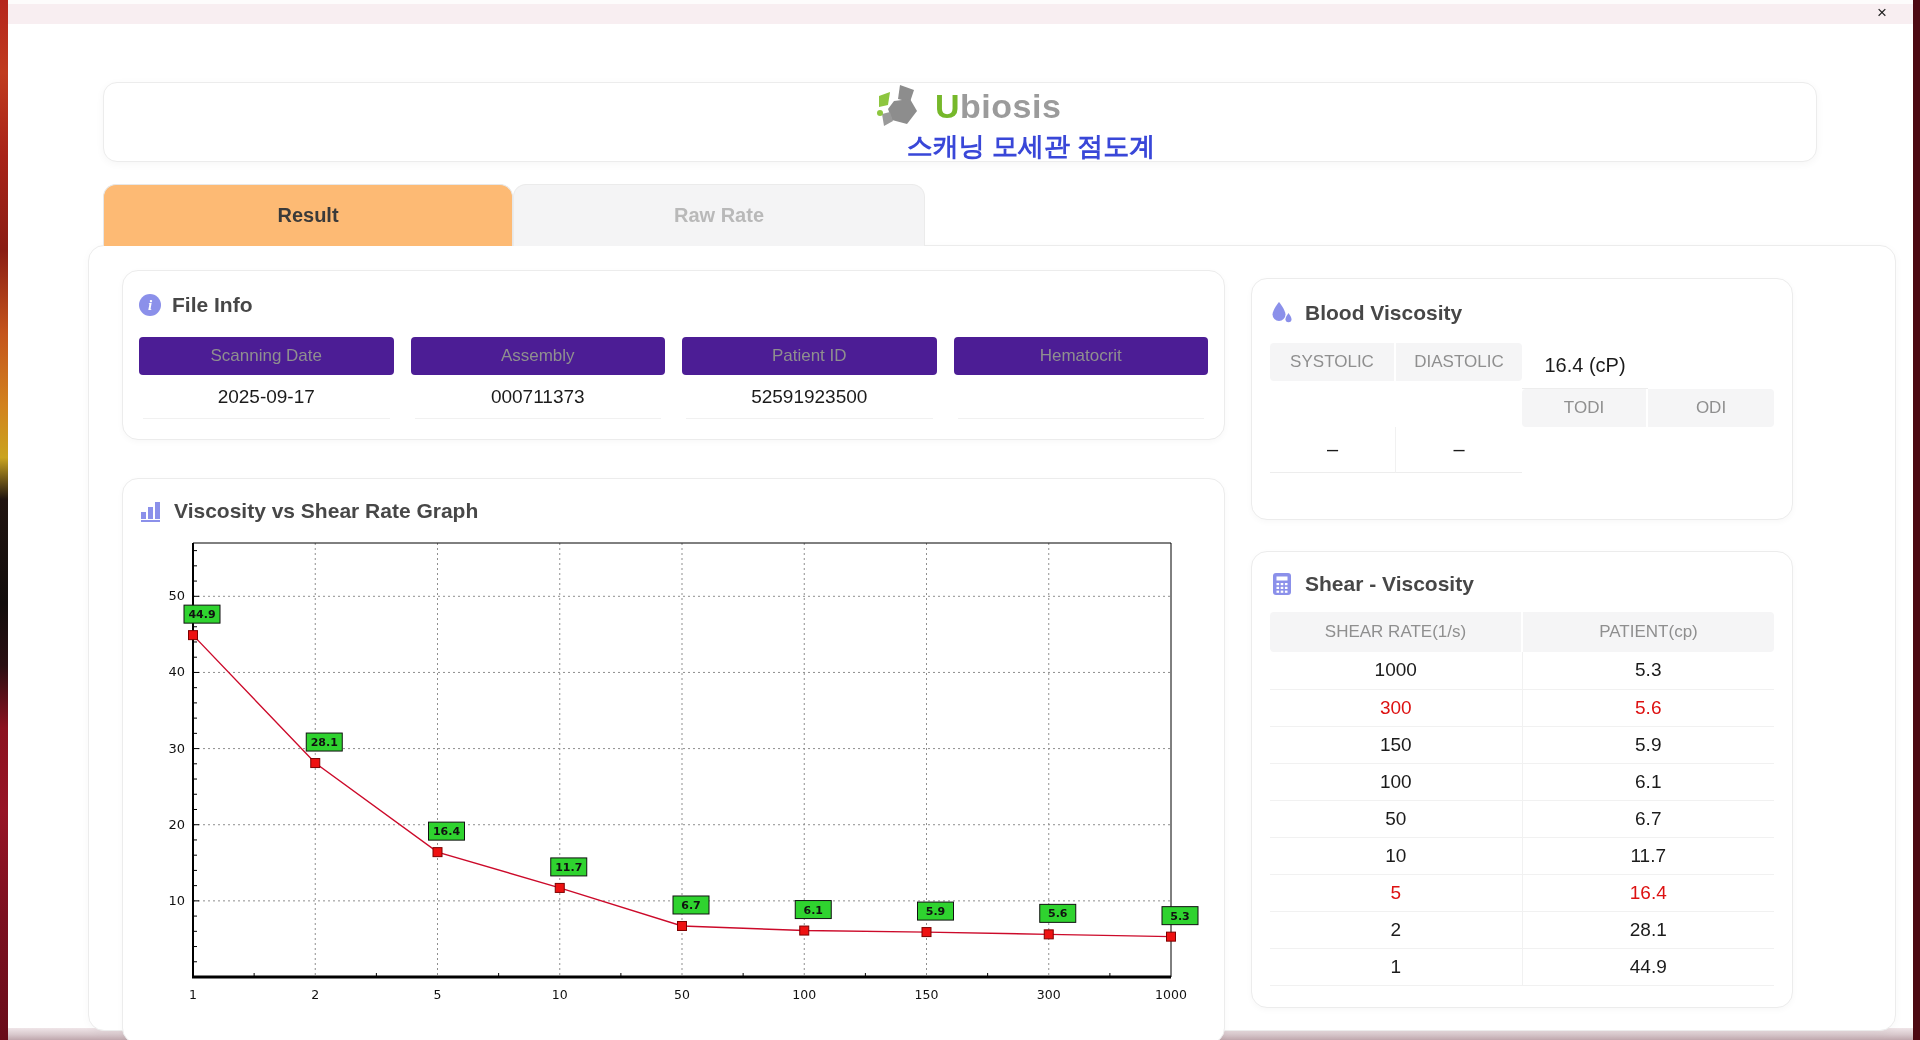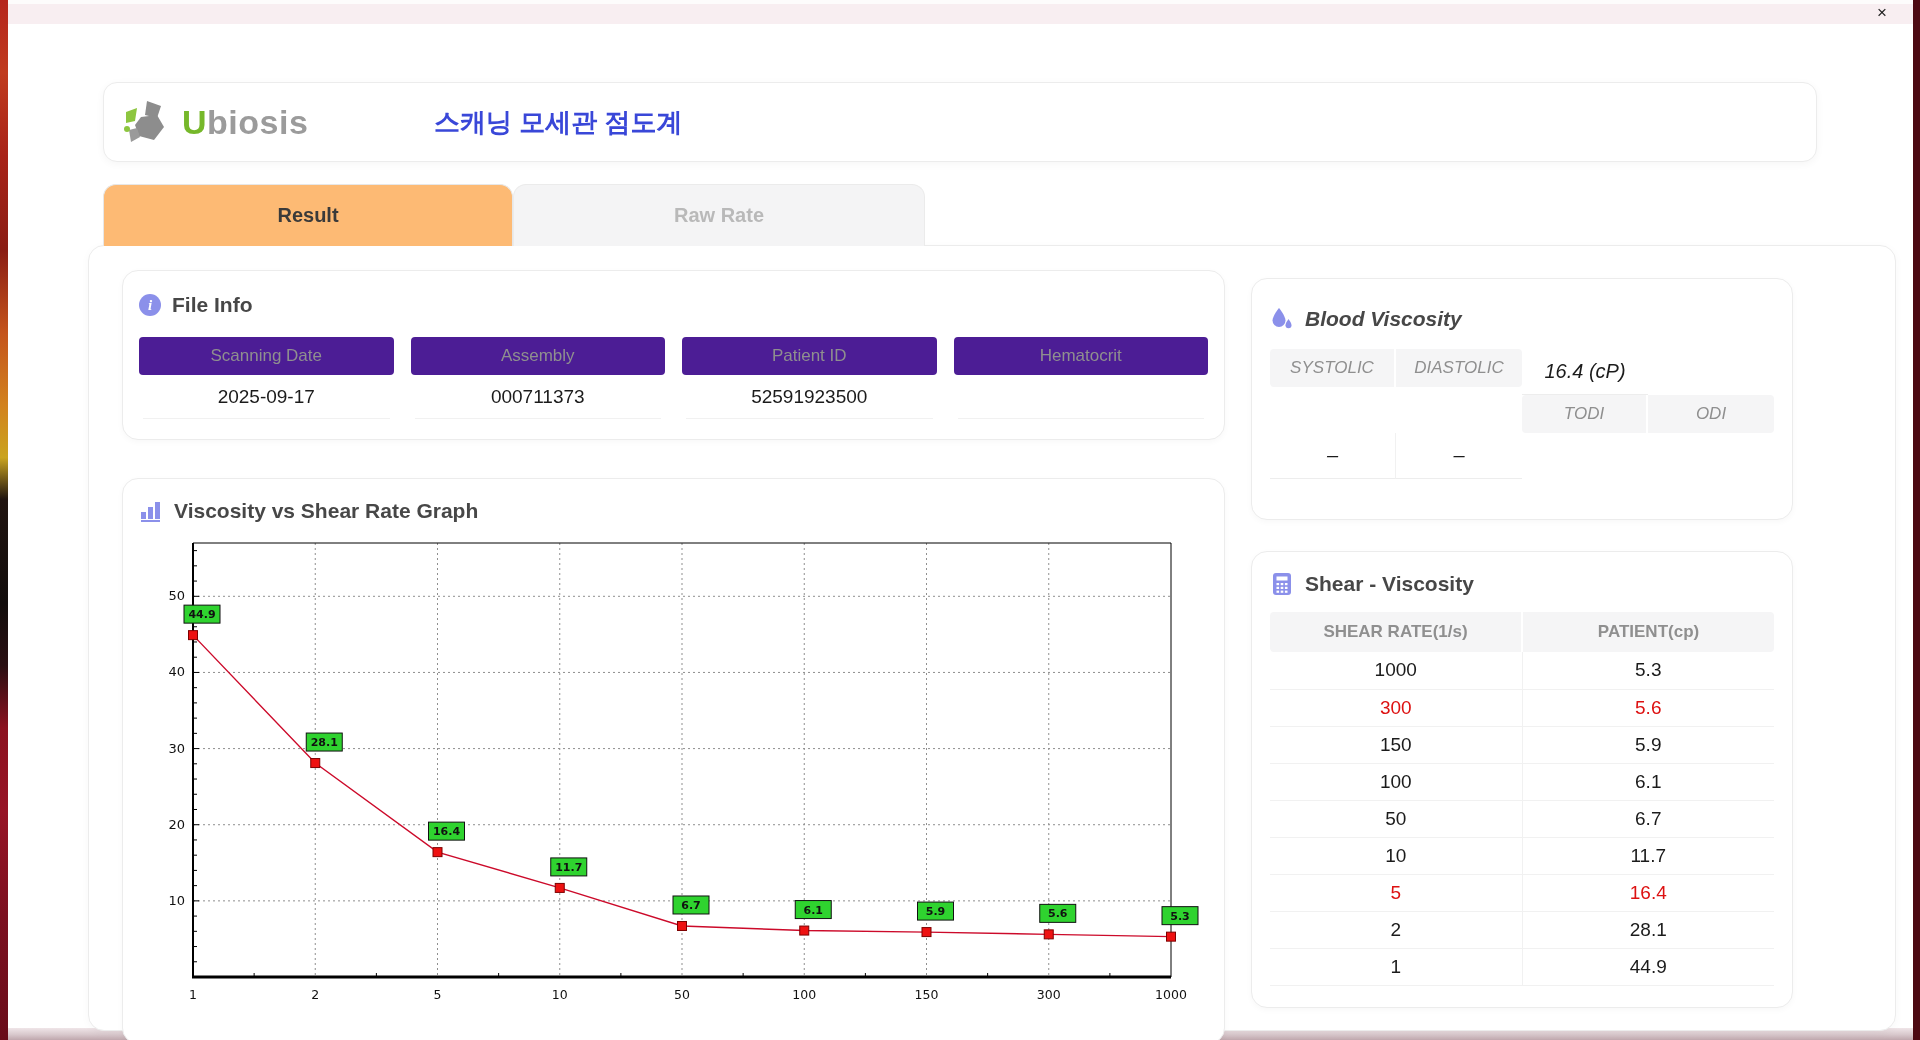--- a/index.html
+++ b/index.html
@@ -20,21 +20,21 @@
     background:linear-gradient(#fdfcfc 0 4px, #f8eef1 4px); display:flex; align-items:center; justify-content:flex-end; }
   .close-btn { background:none; border:none; font-size:17px; line-height:17px; color:#1c1c1c;
     margin-right:26px; cursor:default; font-family:"Liberation Sans", sans-serif; }
 
   .app { position:absolute; left:8px; top:24px; right:7px; bottom:12px; background:#ffffff;
     border-radius:0 0 10px 10px; }
 
   
   .header-card { position:absolute; left:95px; top:58px; width:1714px; height:80px;
     border:1px solid #ececec; border-radius:14px; box-shadow:0 2px 8px rgba(0,0,0,.04);
-    display:flex; align-items:center; padding-left:18px; background:#fff; }
+    display:flex; align-items:center; padding-left:42px; background:#fff;flex-direction:column; }
   .logo { display:flex; align-items:center; gap:8px; width:212px; }
   .logo-text { font-size:34px; font-weight:600; letter-spacing:.5px; }
   .logo-u { color:#76b82a; }
   .logo-rest { color:#9b9b9b; }
   .app-title { margin-left:100px; font-size:26px; font-weight:bold; color:#3947d8; }
 
   
   .tab { position:absolute; top:160px; height:62px; display:flex; align-items:center;
     justify-content:center; font-size:20px; border-radius:13px 13px 0 0; z-index:3; }
   .tab-result { left:95px; width:410px; background:#fdba74; color:#3a3a3a; font-weight:bold;
@@ -63,34 +63,34 @@
     justify-content:center; font-size:17px; color:#8f8f8f; }
   .fi-value { height:44px; display:flex; align-items:center; justify-content:center;
     font-size:19px; color:#1b1b1b; border-bottom:1px solid #f1f1f1; margin:0 4px; }
 
   
   .graph-card { left:114px; top:438px; width:1103px; height:566px; padding:20px 16px 0 16px;margin-top:16px; }
   .chart-wrap { margin:8px 0 0 16px; }
   .bar-icon rect { fill:#8b90ea; }
 
   
-  .bv-card { left:1243px; top:254px; width:542px; height:242px; padding:28px 18px;font-style:italic; }
+  .bv-card { left:1243px; top:254px; width:542px; height:242px; padding:22px 18px; }
   .bv-grid { display:grid; grid-template-columns:1fr 1fr 1fr 1fr; margin-top:18px; }
   .bv-h { background:#f5f5f6; height:38px; display:flex; align-items:center; justify-content:center;
     font-size:17px; color:#8f8f8f; }
   .bv-h.first { border-radius:4px 0 0 4px; border-right:2px solid #fff; }
   .bv-h.last { border-radius:0 4px 4px 0; }
   .bv-v { height:46px; display:flex; align-items:center; justify-content:center; font-size:20px;
     color:#1b1b1b; border-bottom:1px solid #ededed; }
   .bv-v.first { border-right:1px solid #f1f1f1; }
   .bv-gap { height:10px; grid-column:1 / span 2; }
 
   .sv-card { left:1243px; top:527px; width:542px; height:457px; padding:20px 18px; }
   .sv-table { width:100%; border-collapse:collapse; margin-top:16px; }
-  .sv-table th { background:#f5f5f6; height:40px; font-size:17px; color:#8f8f8f; font-weight:bold; }
+  .sv-table th { background:#f5f5f6; height:40px; font-size:17px; color:#8f8f8f; font-weight:normal; }
   .sv-table th:first-child { border-radius:4px 0 0 4px; border-right:2px solid #fff; }
   .sv-table th:last-child { border-radius:0 4px 4px 0; }
   .sv-table td { height:37px; text-align:center; font-size:19px; color:#1b1b1b;
     border-bottom:1px solid #f1f1f1; width:50%; }
   .sv-table td:first-child { border-right:1px solid #f1f1f1; }
   .sv-table tr.hl td { color:#dd1111; }
 
   svg text { font-family:"DejaVu Sans", sans-serif; }
 </style>
 </head>

